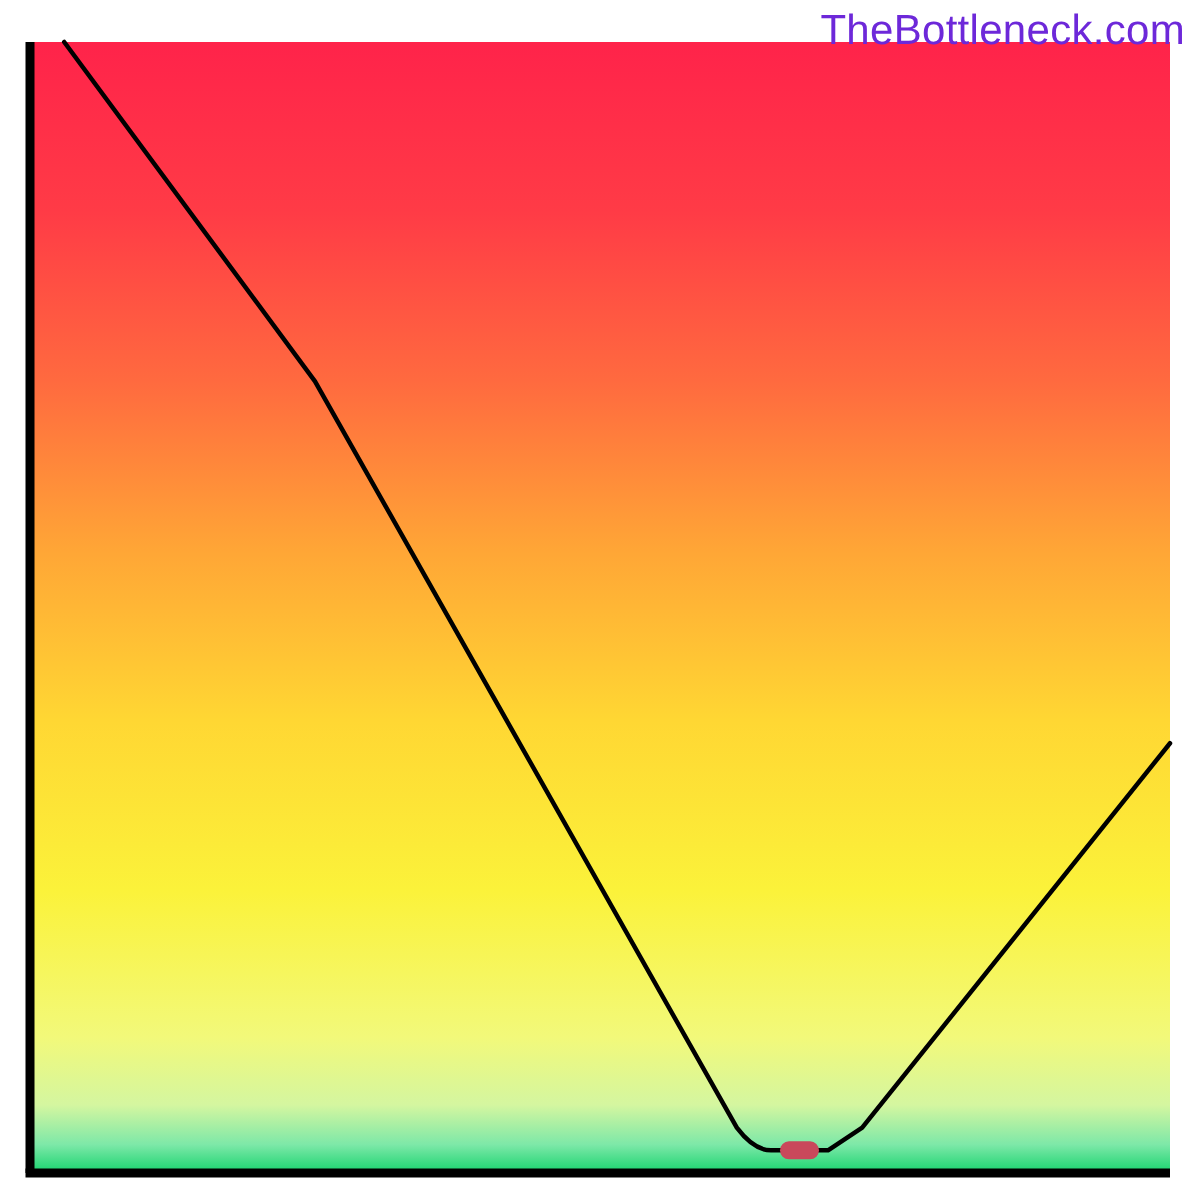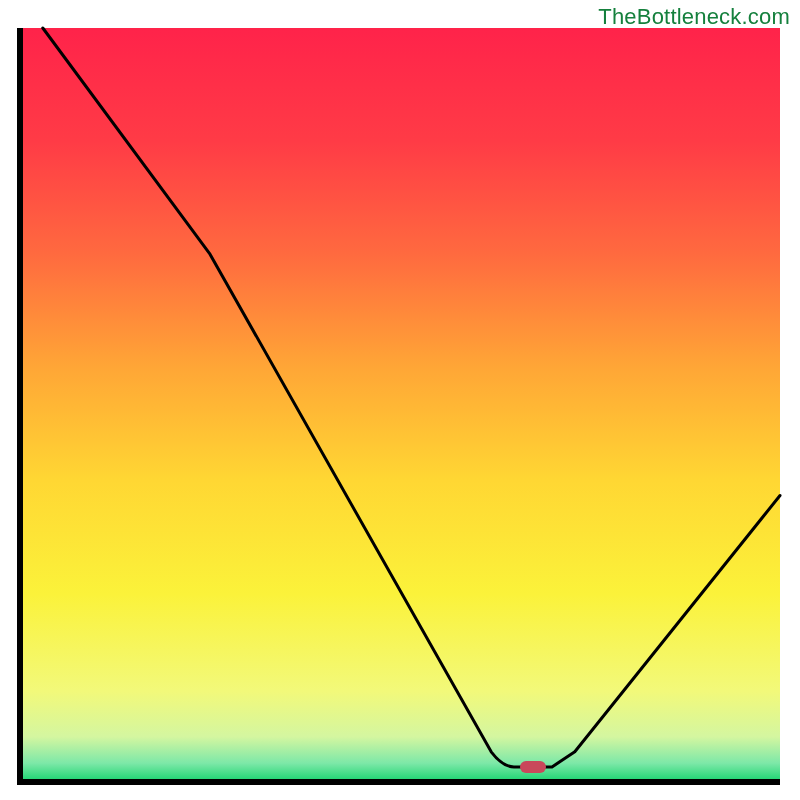--- a/index.html
+++ b/index.html
@@ -16,22 +16,22 @@
     height: 800px;
   }
   svg {
     display: block;
   }
   .watermark {
     position: absolute;
     top: 4px;
     right: 10px;
     font-family: Arial, Helvetica, sans-serif;
-    font-size: 22px;
-    color: #15803d;
+    font-size: 28px;
+    color: #6d28d9;
     letter-spacing: 0.2px;
     user-select: none;
   }
 </style>
 </head>
 <body>
 
 <div class="chart-container">
   <svg id="chart-svg" width="800" height="800" viewBox="0 0 800 800">
       <defs>

